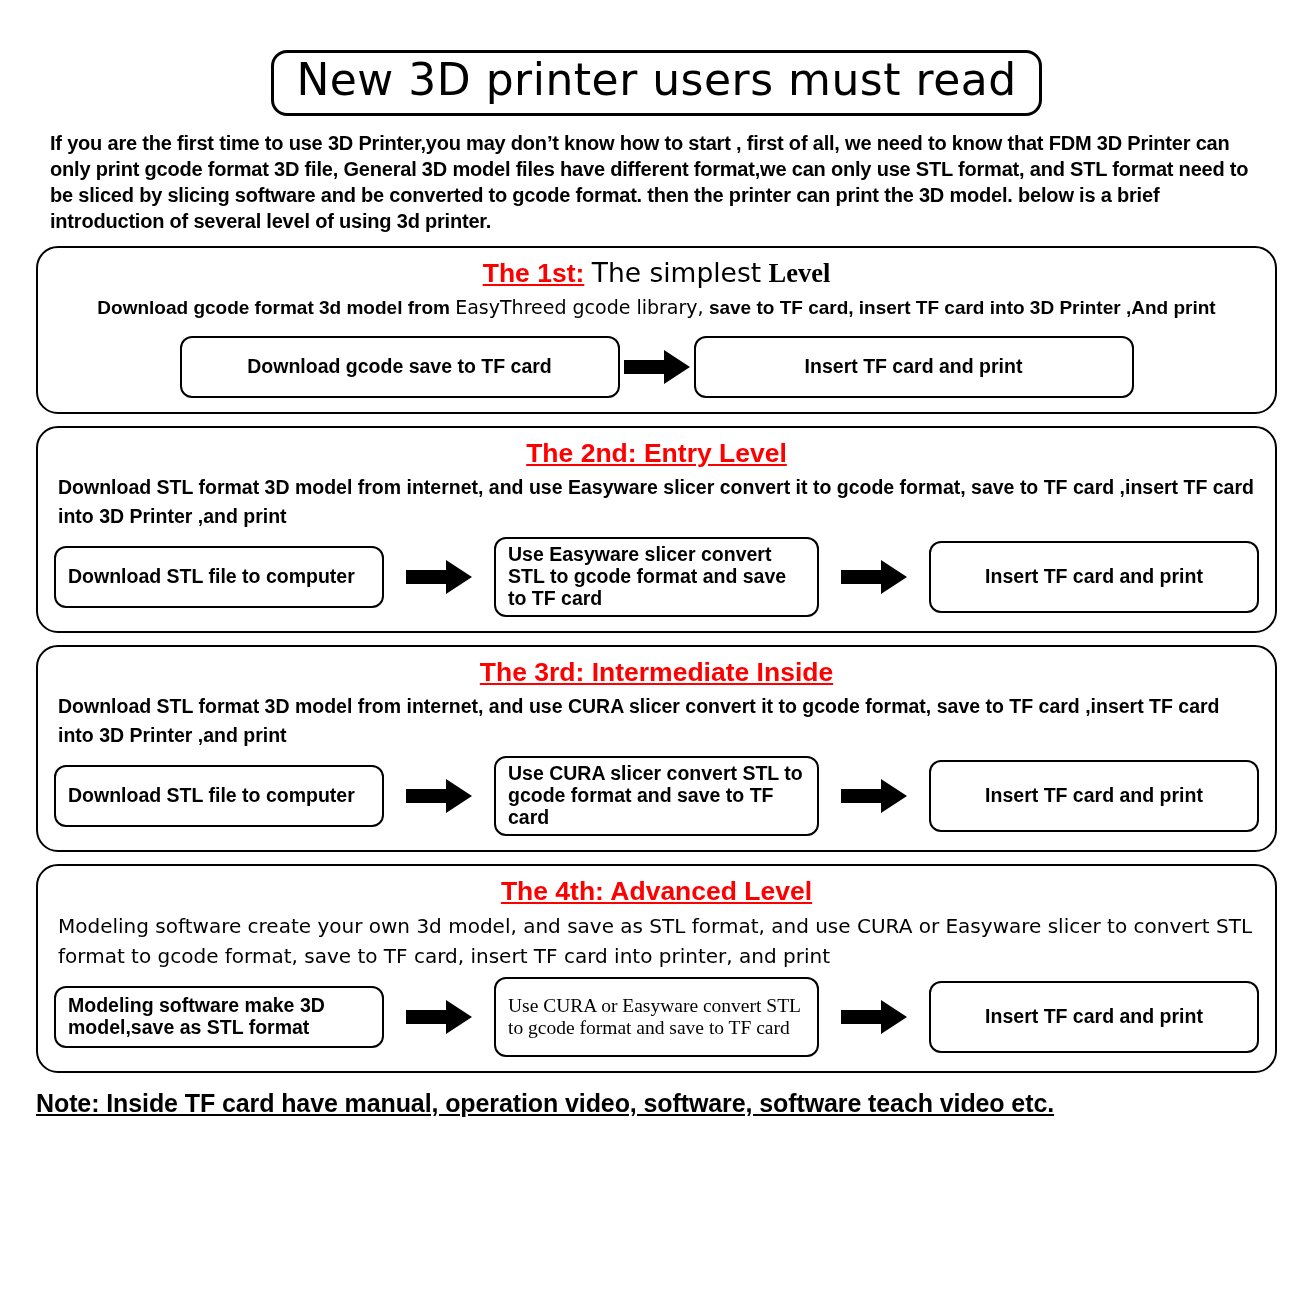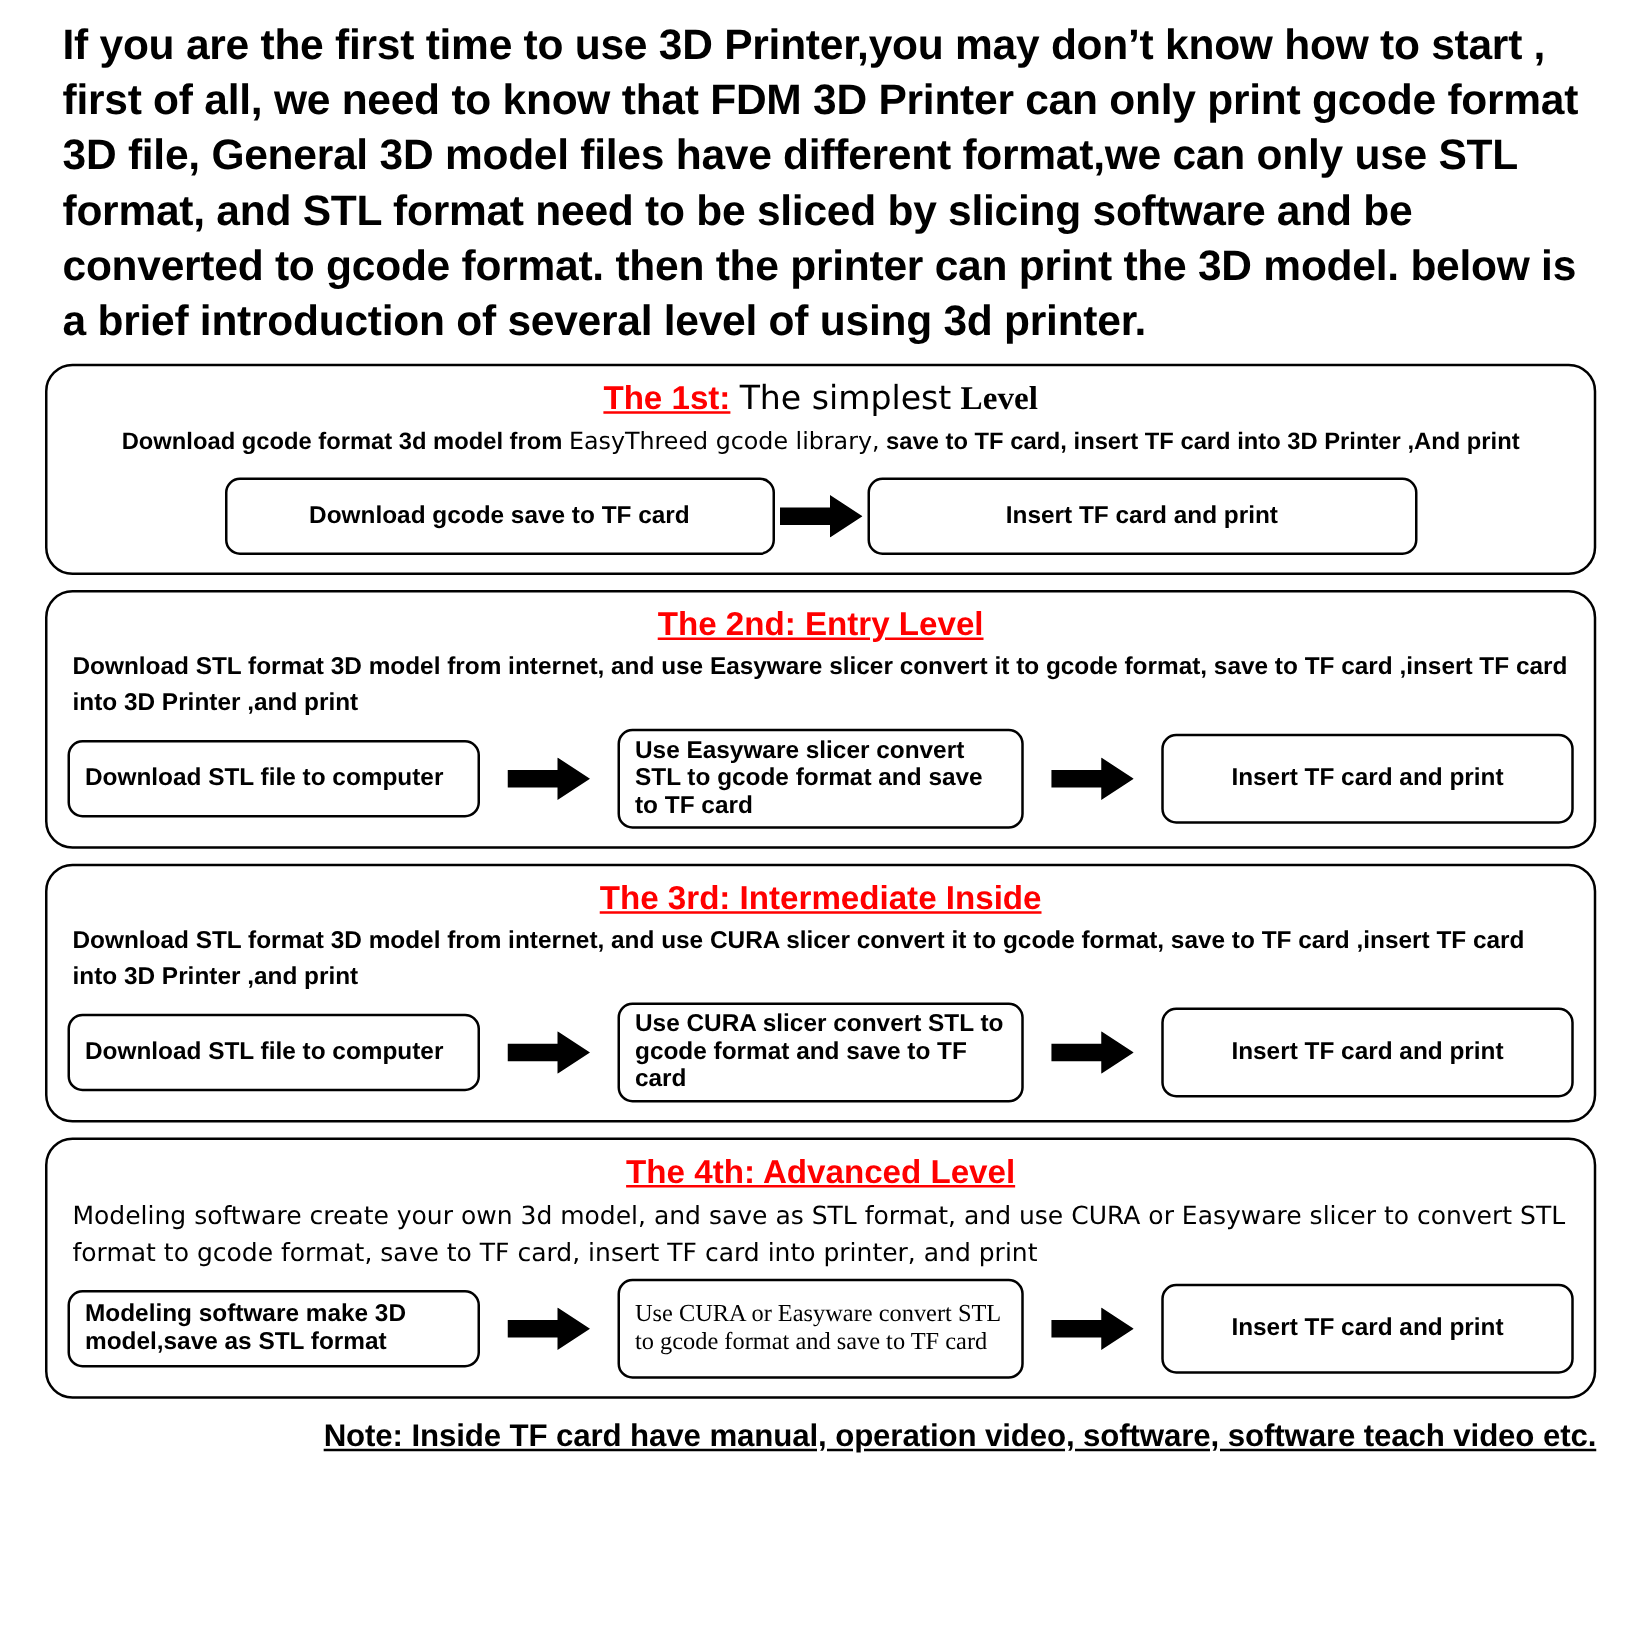--- a/index.html
+++ b/index.html
@@ -36,21 +36,21 @@
     line-height: 1.05;
     letter-spacing: 0.5px;
     font-family: "DejaVu Sans", sans-serif;
     font-weight: 400;
     white-space: nowrap;
   }
 
   
   .intro {
     margin-top: 14px;
-    font-size: 34px;
+    font-size: 20px;
     font-weight: bold;
     line-height: 1.30;
     letter-spacing: -0.2px;
     padding: 0 14px 0 14px;
   }
 
   
   .card {
     border: 2.5px solid #000;
     border-radius: 22px;
@@ -128,32 +128,35 @@
   .r1 .b2 { flex: 0 0 440px; height: 62px; }
   .r1 { justify-content: center; }
 
   
   .r3 .b1 { flex: 0 0 330px; height: 52px; }
   .r3 .b2 { flex: 0 0 325px; height: 80px; }
   .r3 .b3 { flex: 0 0 330px; height: 72px; }
 
   .note {
     margin-top: 16px;
-    text-align: right;
+    text-align: left;
     font-size: 25px;
     font-weight: bold;
     text-decoration: underline;
     letter-spacing: -0.1px;
   }
 </style>
 </head>
 <body>
 
 <div class="page">
 
+  <div class="title-wrap">
+    <div class="title-box">New 3D printer users must read</div>
+  </div>
 
   <div class="intro">If you are the first time to use 3D Printer,you may don’t know how to start , first of all, we need to know that FDM 3D Printer can only print gcode format 3D file, General 3D model files have different format,we can only use STL format,  and STL format need to be sliced by slicing software and be converted to gcode format.  then the printer can print the 3D model. below is a brief introduction of several level of using 3d printer.</div>
 
   <div class="card">
     <div class="card-title">
       <span class="red">The 1st:</span><span class="red" style="text-decoration:none;">&nbsp;</span><span class="black" style="font-weight:normal;font-family:'DejaVu Sans',sans-serif;text-decoration:none;">The simplest</span>&nbsp;<span class="black" style="text-decoration:none;">Level</span>
     </div>
     <div class="card-desc c1">
       <span>Download gcode format 3d model from</span>
       <span class="thin">EasyThreed gcode library,</span>

